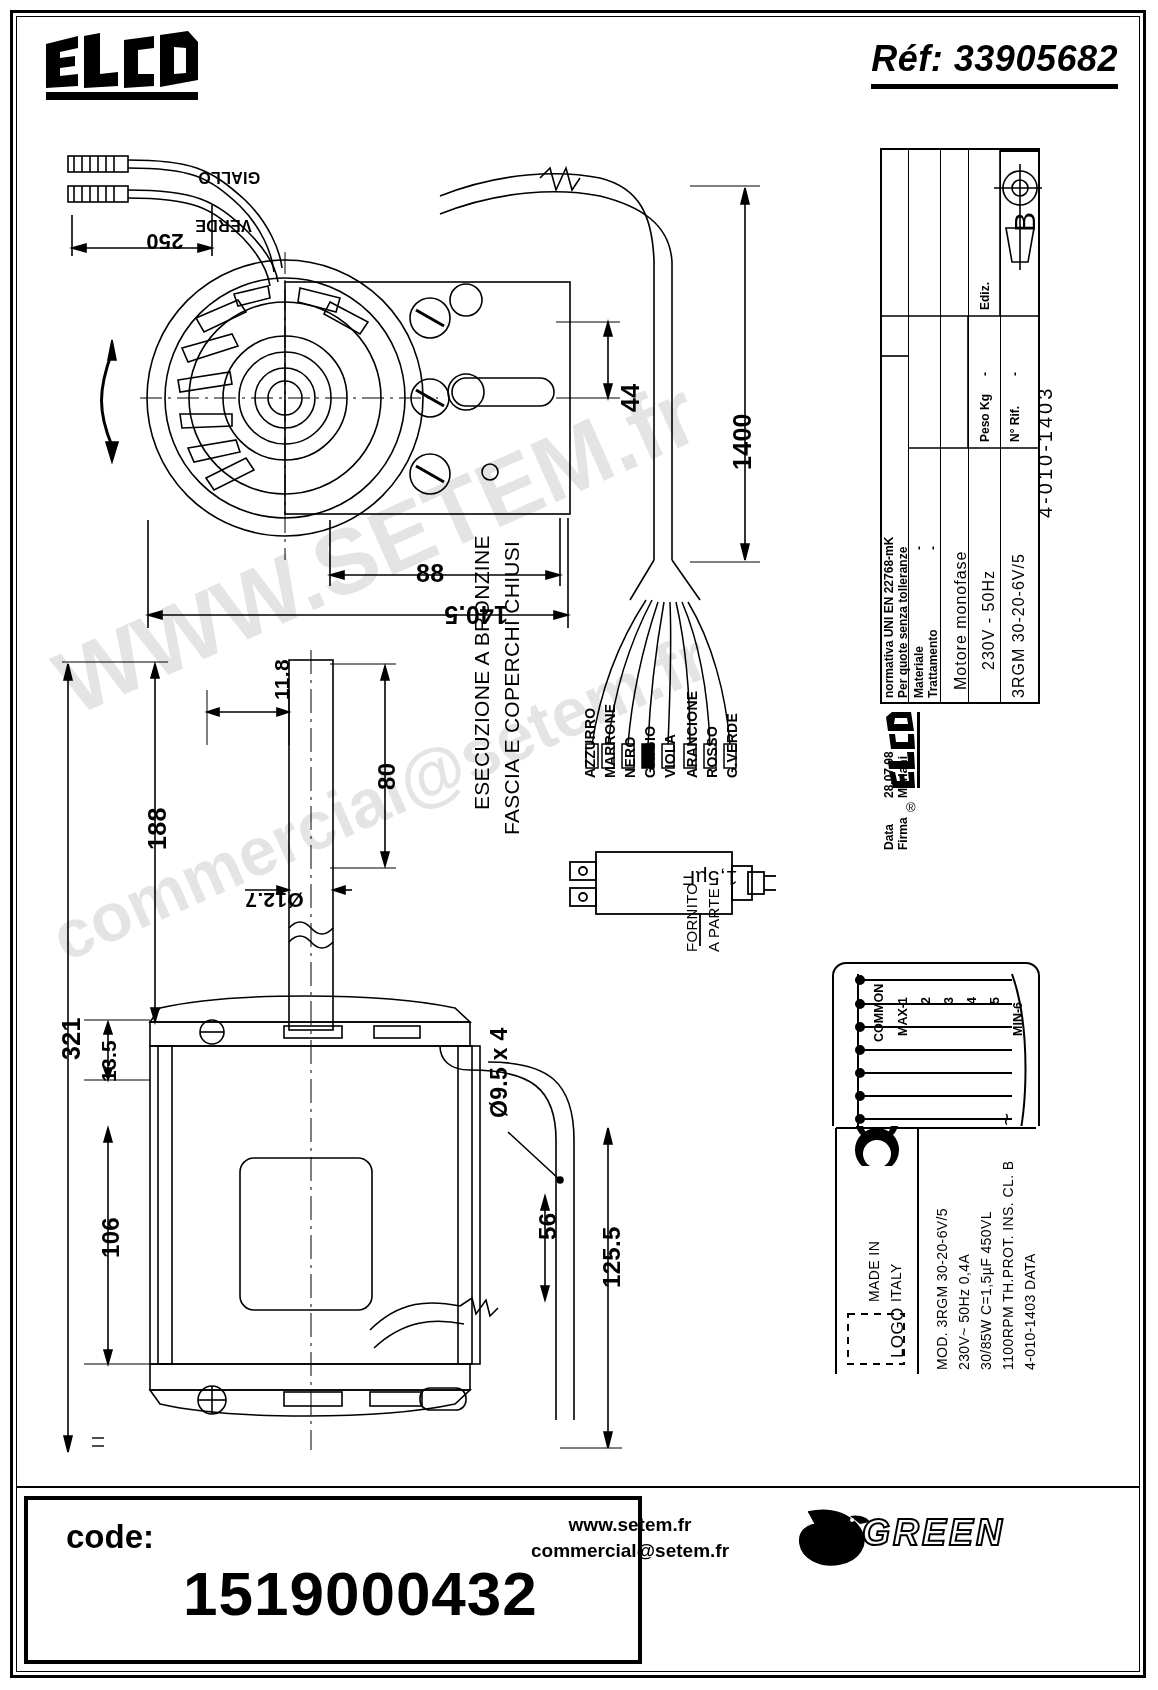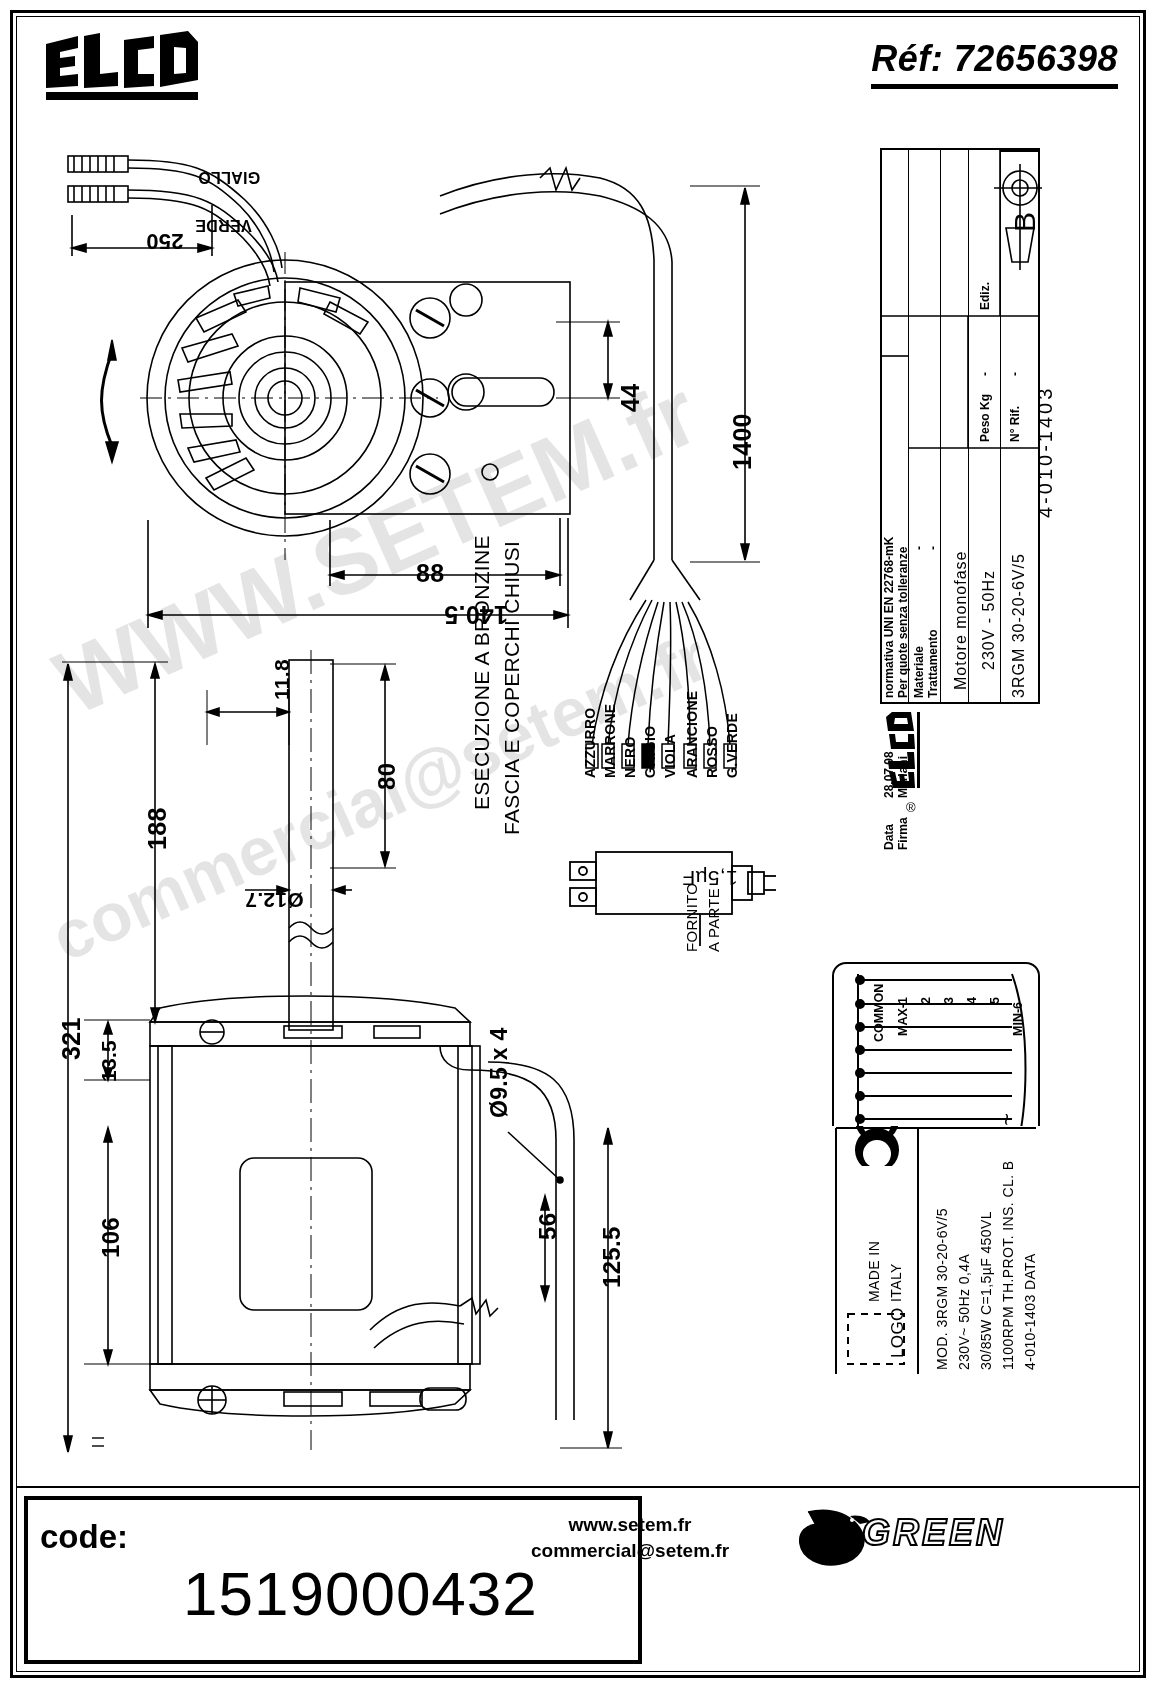--- a/index.html
+++ b/index.html
@@ -40,22 +40,22 @@
   .wtxt{position:absolute;font-size:11px;font-weight:bold;white-space:nowrap;transform-origin:left top;}
   .wtxt.c{font-size:12.5px;}
 
   
   .nplate{position:absolute;left:832px;top:1126px;width:208px;height:250px;box-sizing:border-box;background:#fff;}
   .ntxt{position:absolute;font-size:14px;white-space:nowrap;transform-origin:left top;letter-spacing:.4px;}
 
   
   .footer-rule{position:absolute;left:16px;top:1486px;width:1124px;height:0;border-top:2px solid #000;}
   .codebox{position:absolute;left:24px;top:1496px;width:618px;height:168px;border:4px solid #000;box-sizing:border-box;background:#fff;}
-  .code-lab{position:absolute;left:12px;top:18px;font-size:33px;font-weight:bold;}
-  .code-num{position:absolute;left:155px;top:58px;font-size:62px;font-weight:normal;letter-spacing:1px;}
+  .code-lab{position:absolute;left:38px;top:18px;font-size:33px;font-weight:bold;}
+  .code-num{position:absolute;left:155px;top:58px;font-size:62px;font-weight:bold;letter-spacing:1px;}
   .f-web{position:absolute;left:500px;top:1512px;width:260px;text-align:center;font-size:19px;font-weight:bold;line-height:1.35;}
   .f-addr{position:absolute;left:462px;top:1602px;width:600px;text-align:center;font-size:16.5px;font-weight:bold;white-space:nowrap;}
   .setem-logo{position:absolute;left:790px;top:1502px;width:250px;height:70px;}
   .setem-word{position:absolute;left:862px;top:1512px;font-size:36px;font-weight:bold;font-style:italic;letter-spacing:3px;
        -webkit-text-stroke:2px #000;color:#fff;}
 </style>
 </head>
 <body>
 
 <div id="page">
@@ -72,21 +72,21 @@
         <path d="M42 6 L58 3 L58 44 L76 42 L76 56 L42 58 Z"></path>
 
         <path d="M112 6 L112 18 L96 20 L96 44 L112 44 L112 56 L82 58 L82 10 Z"></path>
 
         <path d="M118 5 L146 1 L156 12 L156 50 L118 57 Z M132 17 L132 44 L144 43 L144 18 Z"></path>
         <rect x="4" y="62" width="152" height="8"></rect>
       </g>
     </svg>
   </div>
 
-  <div class="ref">Réf: 72656398</div>
+  <div class="ref">Réf: 33905682</div>
 
   <div class="wm wm1">WWW.SETEM.fr</div>
   <div class="wm wm2">commercial@setem.fr</div>
 
   <svg class="dwg" width="1158" height="1690">
     <g fill="none" stroke="#000" stroke-width="1.6">
 
       <rect x="68" y="156" width="60" height="16"></rect>
       <line x1="74" y1="156" x2="74" y2="172"></line>
         <line x1="82" y1="156" x2="82" y2="172"></line>

